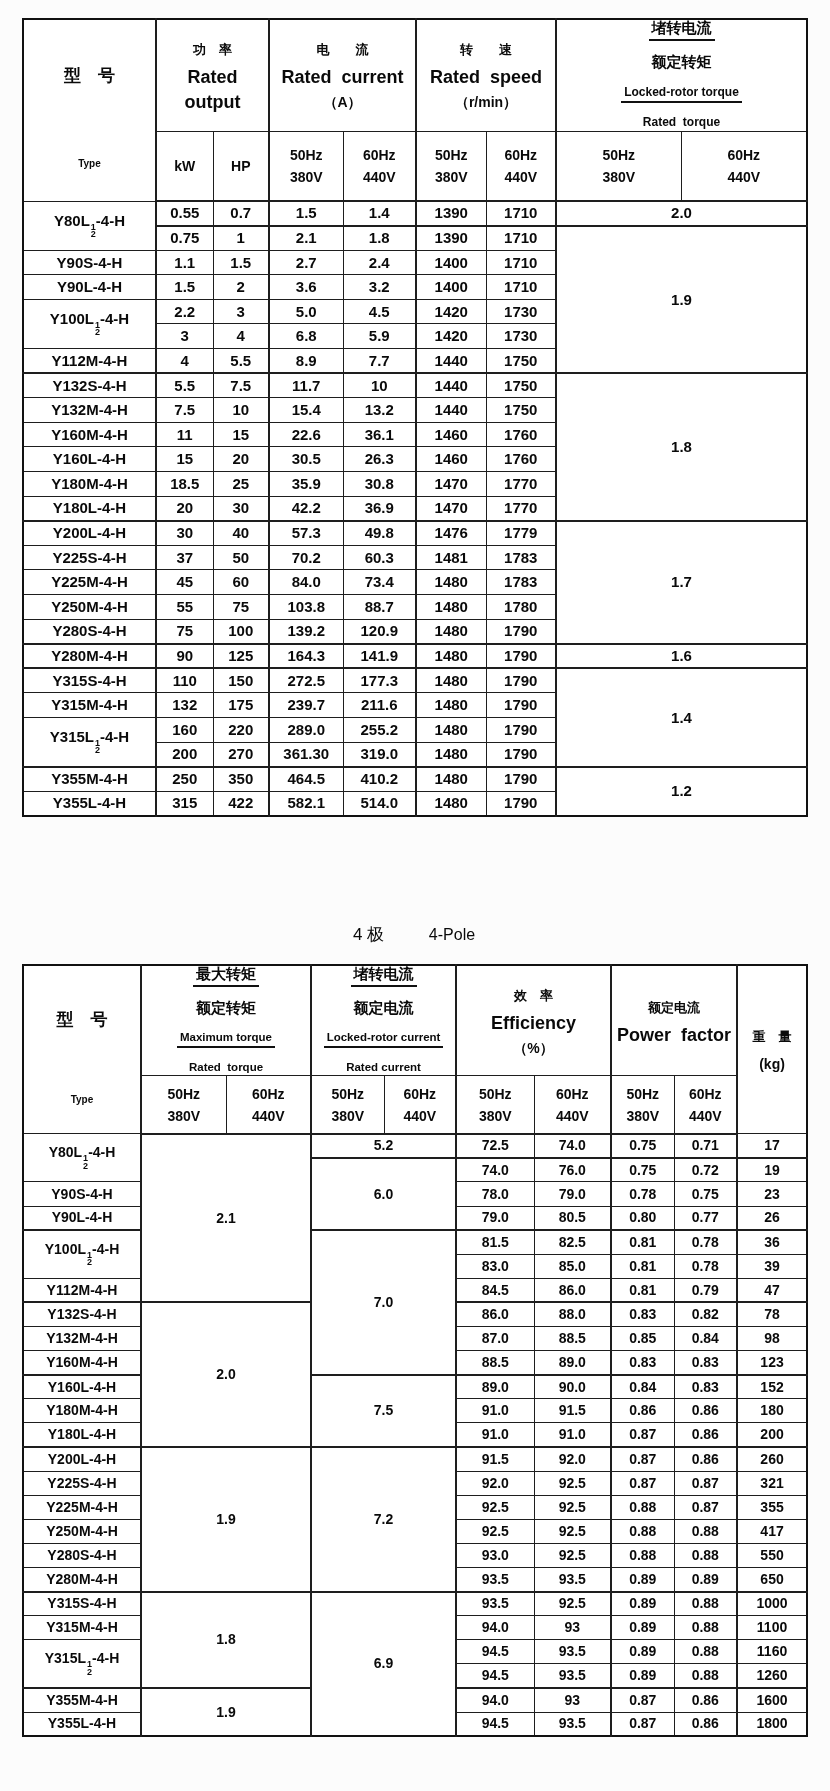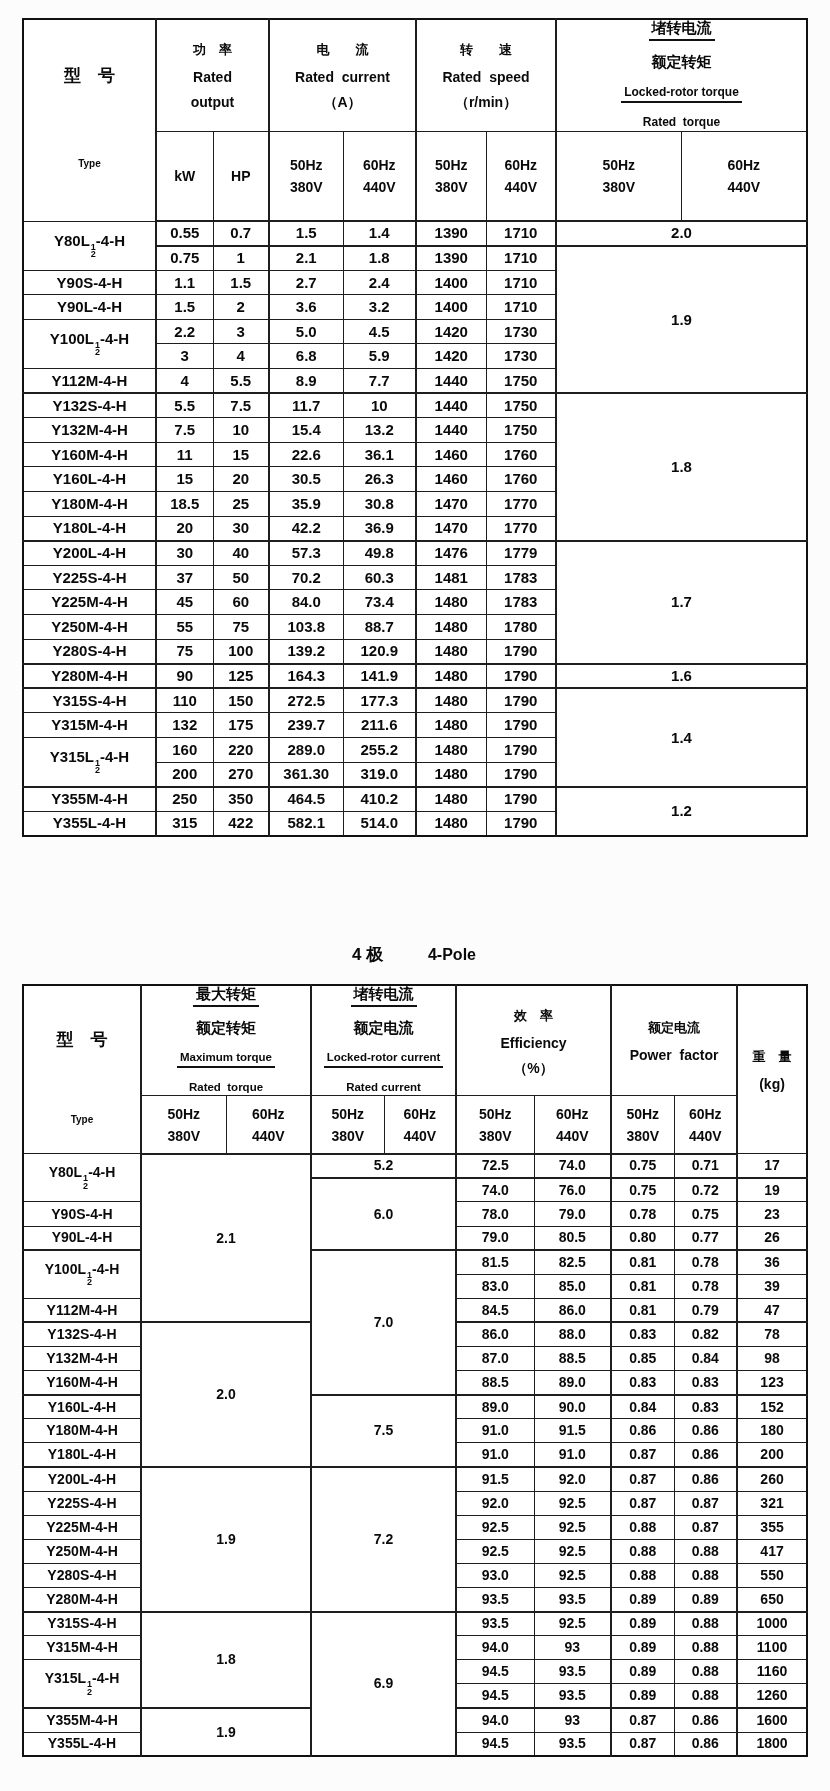--- a/index.html
+++ b/index.html
@@ -8,25 +8,25 @@
        font-family:"Liberation Sans", sans-serif;}
   .sheet{padding:18px 0 0 22px}
   table{border-collapse:collapse;table-layout:fixed;width:784px;background:#fff;border:2.5px solid #111}
   td{border:1.5px solid #1e1e1e;text-align:center;vertical-align:middle;padding:0;line-height:1.05;font-weight:bold}
   .gb{border-left-width:2.5px}
   tr.grp td{border-top-width:2.5px}
   thead tr.hsub td{border-bottom-width:2.5px}
 
   
   #table1 thead tr.h1{height:112px}
-  #table1 thead tr.hsub{height:90px}
+  #table1 thead tr.hsub{height:70px}
   #table2 thead tr.h1{height:108px}
   #table2 thead tr.hsub{height:58px}
   .hcn{font-size:13px;line-height:30px}
-  .hen{font-size:14px;line-height:25px}
+  .hen{font-size:18px;line-height:25px}
   .hunit{font-size:14px;line-height:25px}
   .sub{font-size:14px}
   .sub div{line-height:22px}
 
   .th-type{vertical-align:top}
   .th-type .tcn{display:flex;align-items:center;justify-content:center;font-size:17px}
   .th-type .ten{display:flex;align-items:center;justify-content:center;font-size:10px}
   #table1 .th-type .tcn{height:112px}
   #table1 .th-type .ten{height:64px}
   #table2 .th-type .tcn{height:108px}
@@ -45,21 +45,21 @@
   #table2 tbody tr{height:24.1px}
   #table1 tbody td{font-size:15px}
   #table2 tbody td{font-size:14px}
   tbody td.type{font-size:14px}
   tbody td.mergeval{font-size:15px}
 
   
   .stk{display:inline-flex;flex-direction:column;font-size:9px;line-height:7.5px;vertical-align:-4px;margin-left:1px;font-weight:bold}
   .stk i{font-style:normal}
 
-  .pole-divider{width:784px;text-align:center;padding:106px 0 18px;font-weight:bold;font-size:17px}
+  .pole-divider{width:784px;text-align:center;padding:106px 0 18px;font-weight:normal;font-size:17px}
   .pole-en{margin-left:40px;font-size:16px}
 </style>
 </head>
 <body>
 
 <div class="sheet">
 
   <table id="table1">
     <colgroup>
       <col style="width:133px">

